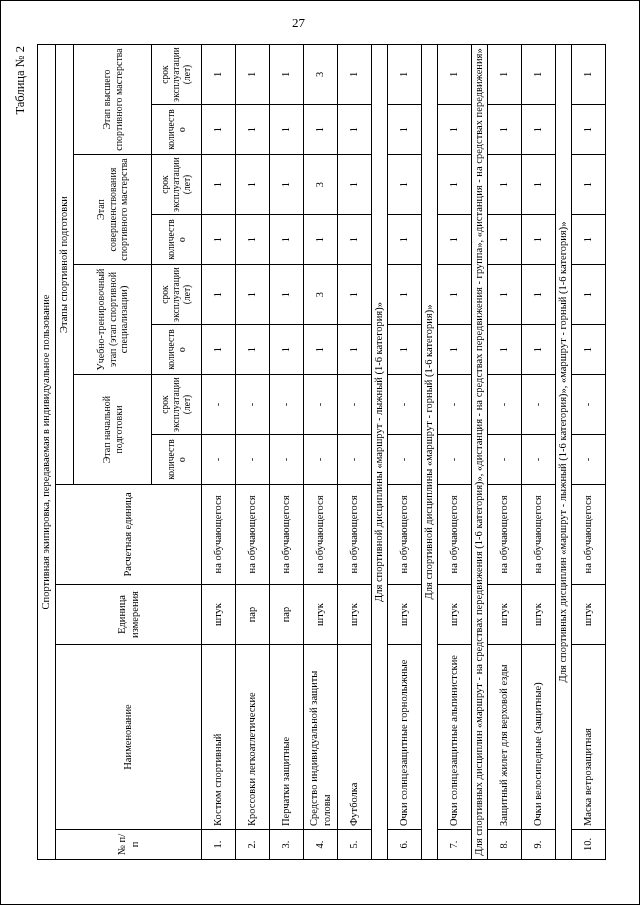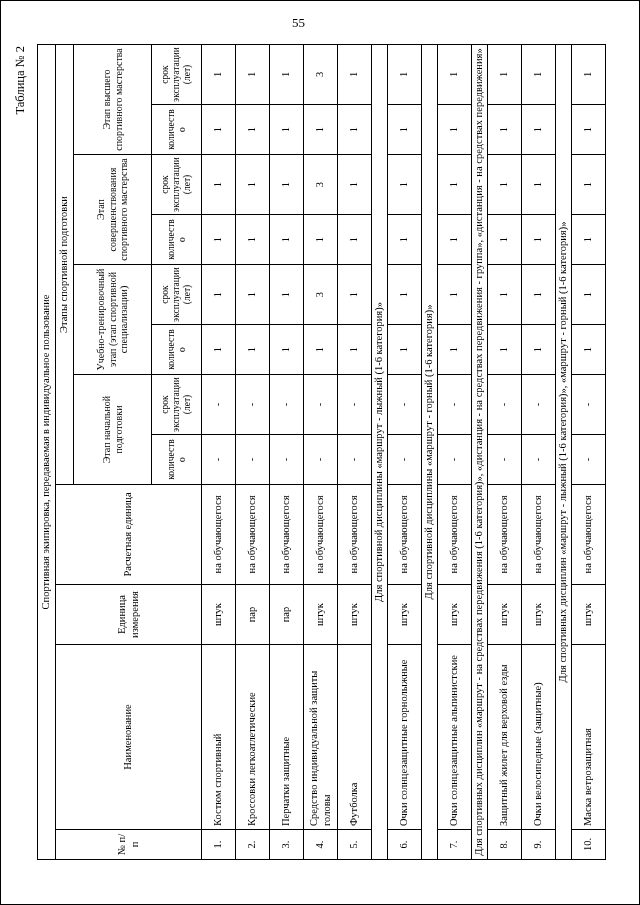--- a/index.html
+++ b/index.html
@@ -55,21 +55,21 @@
   tr.h4 th { height:50px; font-size:9.5px; }
   tr.item-row { height:34px; }
   td.name-cell { text-align:left; padding-left:3px; }
   td.section-cell { height:16px; }
 </style>
 </head>
 <body>
 
 <div class="page">
 
-  <div class="page-number">55</div>
+  <div class="page-number">27</div>
 
   <div class="rotated">
 
     <div class="table-caption">Таблица № 2</div>
 
     <table class="tbl">
       <colgroup>
         <col style="width:30px">
           <col style="width:185px">
           <col style="width:60px">

